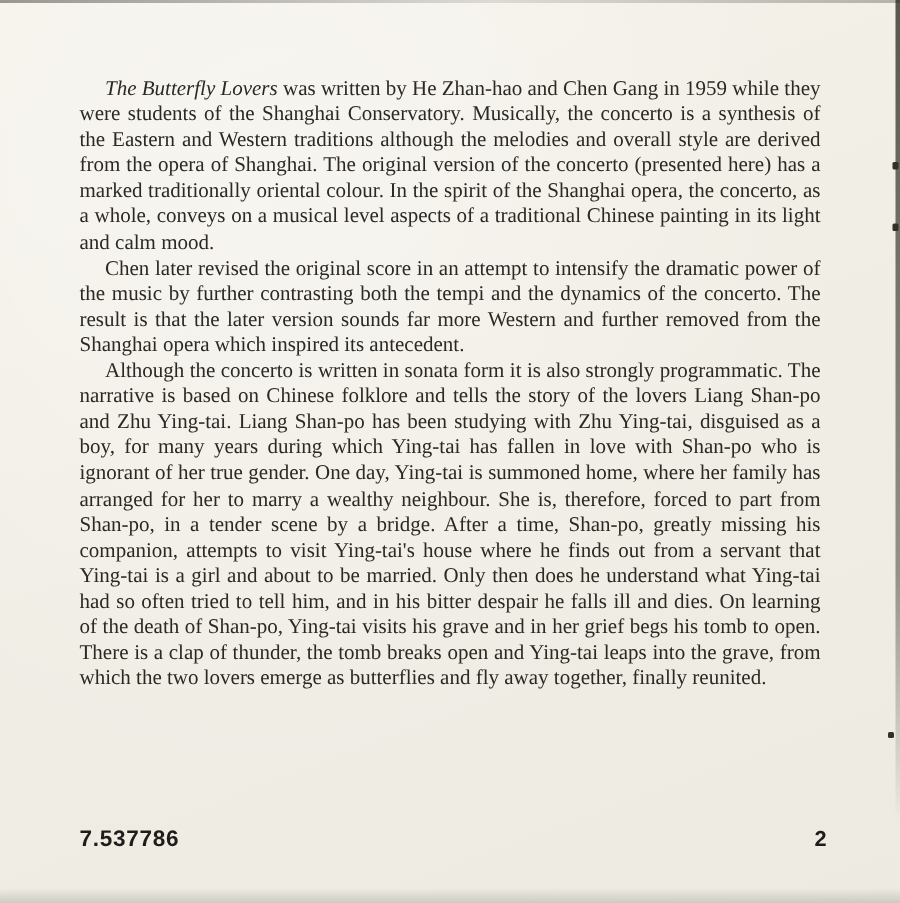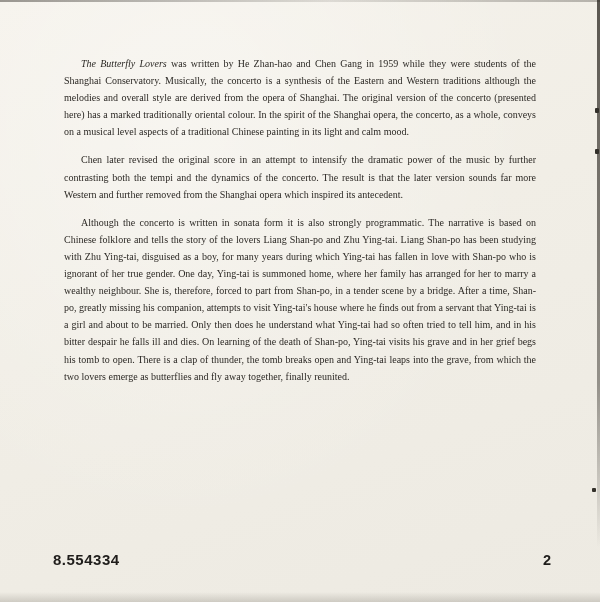--- a/index.html
+++ b/index.html
@@ -31,22 +31,22 @@
     display: flex;
     justify-content: space-between;
     align-items: baseline;
     font-weight: bold;
     font-size: 15.5px;
     color: #232120;
     margin-bottom: 7px;
     white-space: nowrap;
   }
   .body-text p {
-    margin: 11px;
-    font-size: 10px;
+    margin: 0;
+    font-size: 14px;
     line-height: 17.1px;
     text-align: justify;
     text-indent: 17px;
     color: #2c2925;
   }
   .lead-italic {
     font-style: italic;
   }
   .footer-row {
     position: absolute;
@@ -96,21 +96,21 @@
 
       <p>Chen later revised the original score in an attempt to intensify the dramatic power of the music by further contrasting both the tempi and the dynamics of the concerto.  The result is that the later version sounds far more Western and further removed from the Shanghai opera which inspired its antecedent.</p>
 
       <p>Although the concerto is written in sonata form it is also strongly programmatic.  The narrative is based on Chinese folklore and tells the story of the lovers Liang Shan-po and Zhu Ying-tai.  Liang Shan-po has been studying with Zhu Ying-tai, disguised as a boy, for many years during which Ying-tai has fallen in love with Shan-po who is ignorant of her true gender.  One day, Ying-tai is summoned home, where her family has arranged for her to marry a wealthy neighbour.  She is, therefore, forced to part from Shan-po, in a tender scene by a bridge.  After a time, Shan-po, greatly missing his companion, attempts to visit Ying-tai's house where he finds out from a servant that Ying-tai is a girl and about to be married.  Only then does he understand what Ying-tai had so often tried to tell him, and in his bitter despair he falls ill and dies.  On learning of the death of Shan-po, Ying-tai visits his grave and in her grief begs his tomb to open.  There is a clap of thunder, the tomb breaks open and Ying-tai leaps into the grave, from which the two lovers emerge as butterflies and fly away together, finally reunited.</p>
 
     </div>
 
   </div>
 
   <div class="footer-row">
-    <span class="catalog-number">8.554334</span>
+    <span class="catalog-number">7.537786</span>
     <span class="page-number">2</span>
   </div>
 
   <div class="edge-top"></div>
   <div class="edge-right"></div>
   <div class="edge-bottom"></div>
   <div class="speck speck-1"></div>
   <div class="speck speck-2"></div>
   <div class="speck speck-3"></div>
 

